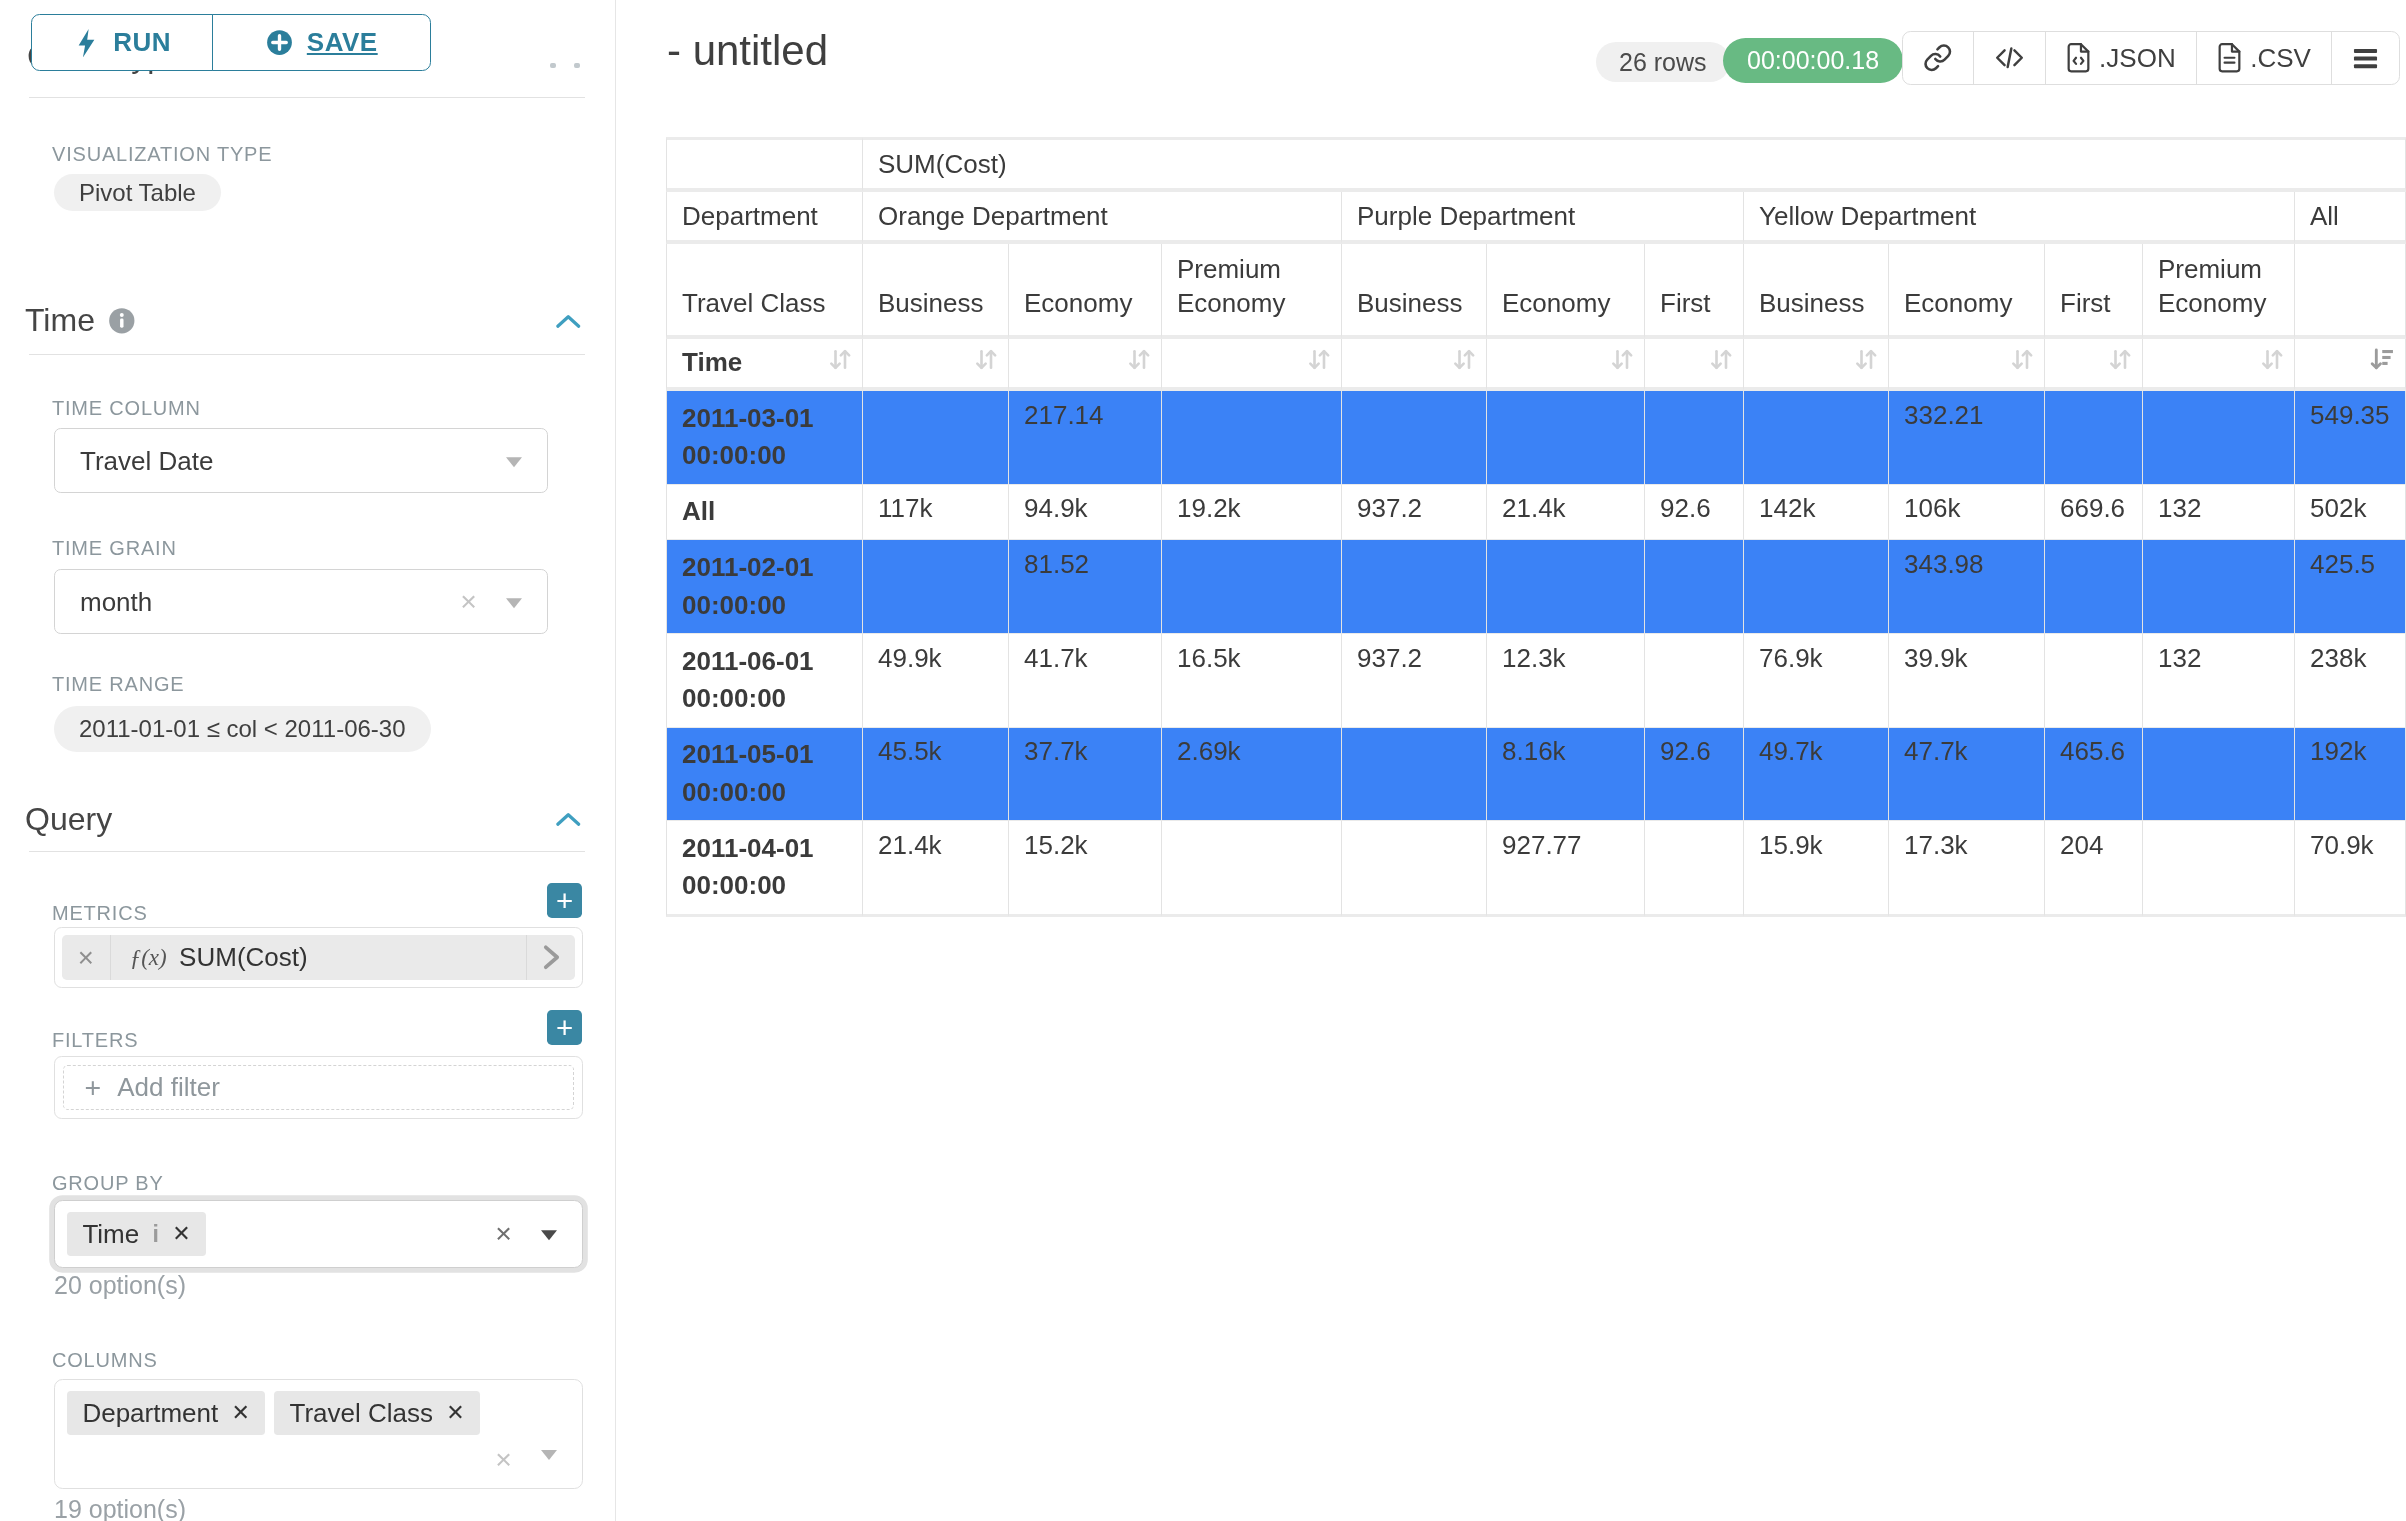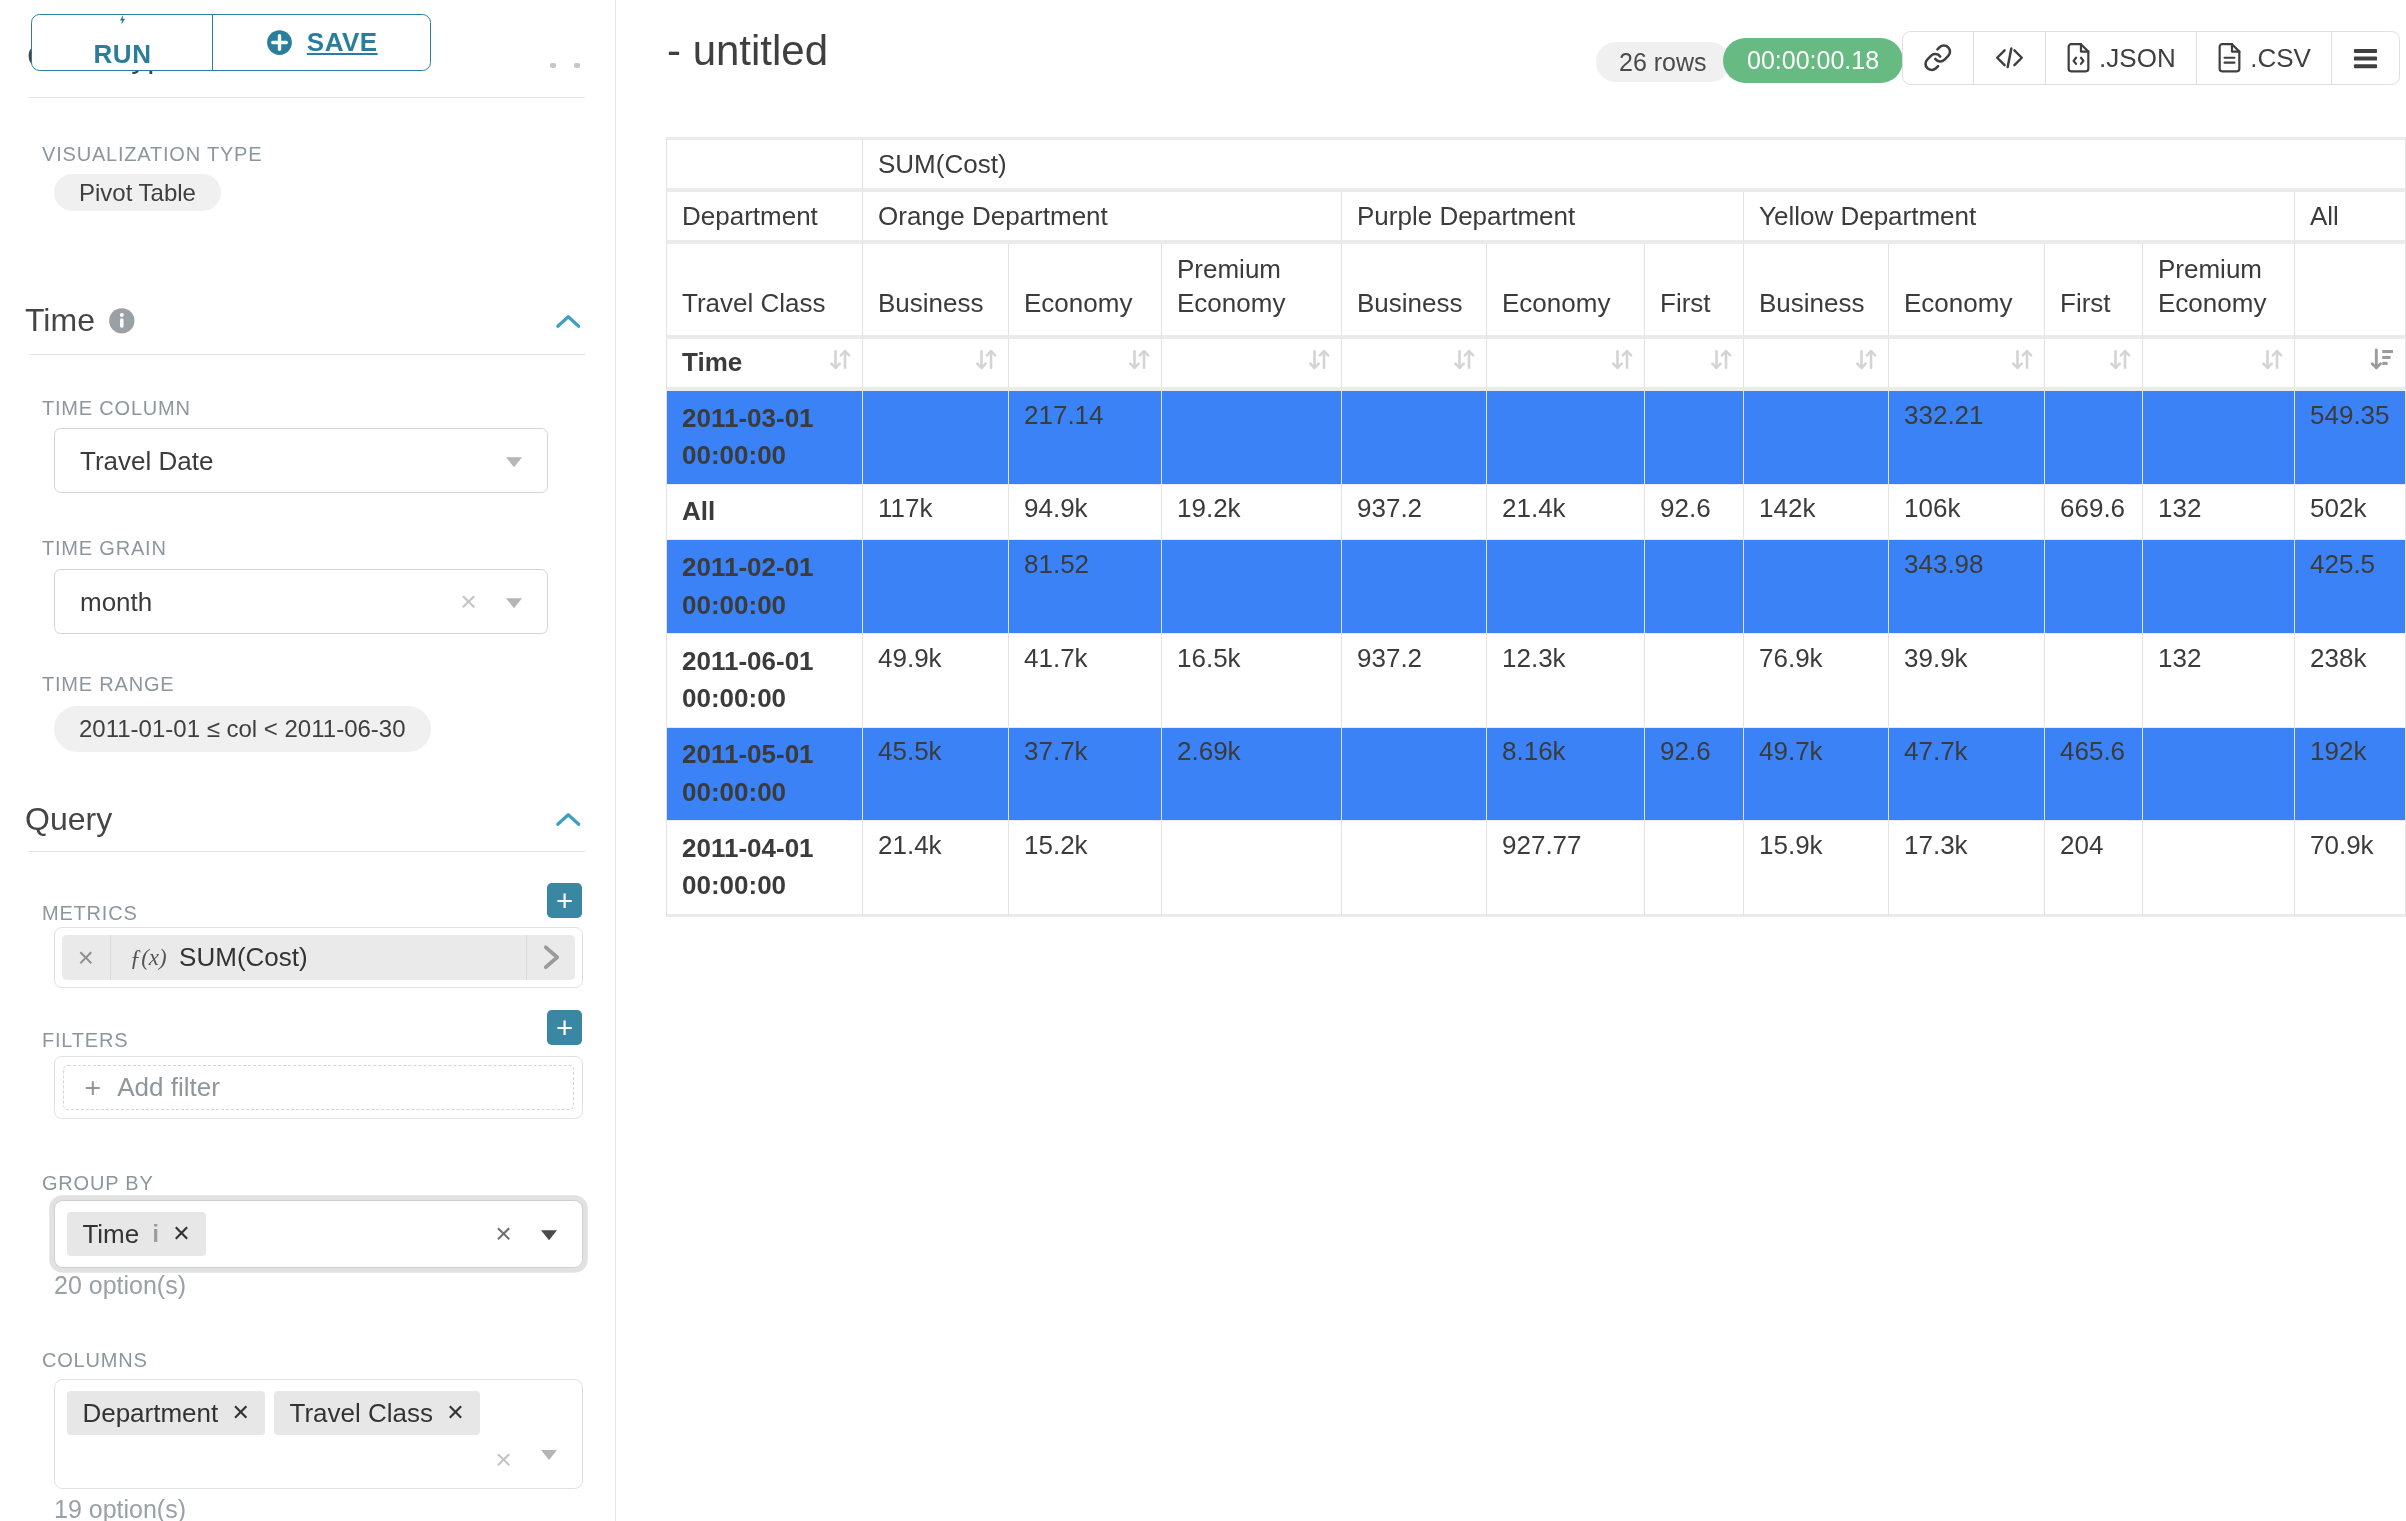--- a/index.html
+++ b/index.html
@@ -4,29 +4,29 @@
 <style>
   * { margin:0; padding:0; box-sizing:border-box; }
   html,body { width:2406px; height:1522px; background:#fff; overflow:hidden;
     font-family:"Liberation Sans","DejaVu Sans",sans-serif; color:#3b3b3b; }
 
   
   .sidebar { position:absolute; left:0; top:0; width:616px; height:1522px;
     background:#fff; border-right:1px solid #e6e6e6; overflow:hidden; }
   .sec-heading { position:absolute; font-size:32px; color:#454545; display:flex; align-items:center; gap:13.3px; }
   .divider { position:absolute; left:28.5px; width:556px; height:1px; background:#e2e2e2; }
-  .cap-label { position:absolute; left:42px; font-size:20px; letter-spacing:0.8px; color:#8c979d; }
+  .cap-label { position:absolute; left:52px; font-size:20px; letter-spacing:0.8px; color:#8c979d; }
   .gray-pill { position:absolute; left:54px; background:#f0f0f0; border-radius:950px;
     font-size:24px; color:#3f3f3f; display:inline-flex; align-items:center; padding:0 25px; height:37px; }
 
   .btn-bar { position:absolute; left:31px; top:14.3px; display:flex; z-index:3; }
   .tbtn { height:57px; background:#fff; border:1.9px solid #2b7e9b; color:#2b7e9b;
     font-size:26px; font-weight:700; letter-spacing:0.5px; display:flex; align-items:center;
     justify-content:center; gap:14.3px; cursor:pointer; }
-  .tbtn.run { width:183px; border-radius:8.6px 0 0 8.6px;flex-direction:column; }
+  .tbtn.run { width:183px; border-radius:8.6px 0 0 8.6px; }
   .tbtn.save { width:219px; border-radius:0 8.6px 8.6px 0; margin-left:-1.9px;text-decoration:underline; }
   .clipped-heading { position:absolute; left:27px; top:38px; z-index:1; font-size:32px; color:#454545; }
   .dots { position:absolute; top:63px; width:5.7px; height:4.8px; background:#c2c9cd; border-radius:1.9px; z-index:1; }
 
   .chev-up { position:absolute; left:554px; width:28.5px; height:19px; }
   .select { position:absolute; left:54px; width:494px; background:#fff;
     border:1px solid #d4d4d4; border-radius:6.7px; }
   .select .val { position:absolute; left:25px; top:50%; transform:translateY(-50%); font-size:26px; color:#3b3b3b; }
   .caret { position:absolute; right:25px; top:50%; transform:translateY(-38%);
     width:0; height:0; border-left:8.6px solid transparent; border-right:8.6px solid transparent;

